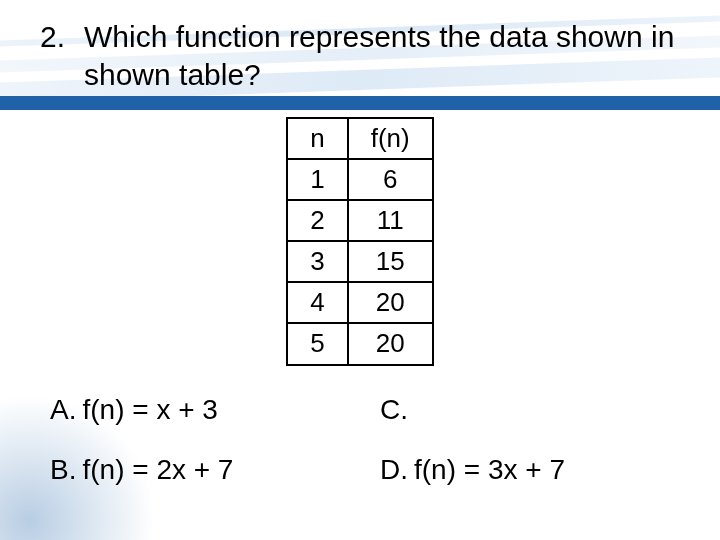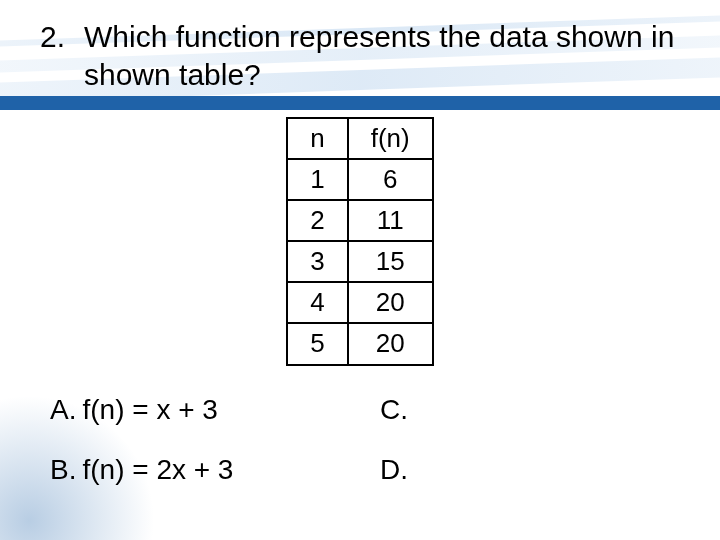--- a/index.html
+++ b/index.html
@@ -141,20 +141,21 @@
   <div class="choices">
     <div class="choice">
       <span class="label">A.</span>
       <span class="expr">f(n) = x + 3</span>
     </div>
     <div class="choice">
       <span class="label">C.</span>
     </div>
     <div class="choice">
       <span class="label">B.</span>
-      <span class="expr">f(n) = 2x + 3</span>
+      <span class="expr">f(n) = 2x + 7</span>
     </div>
     <div class="choice">
       <span class="label">D.</span>
+      <span class="expr">f(n) = 3x + 7</span>
     </div>
   </div>
 
 </div>
 
 </body></html>

